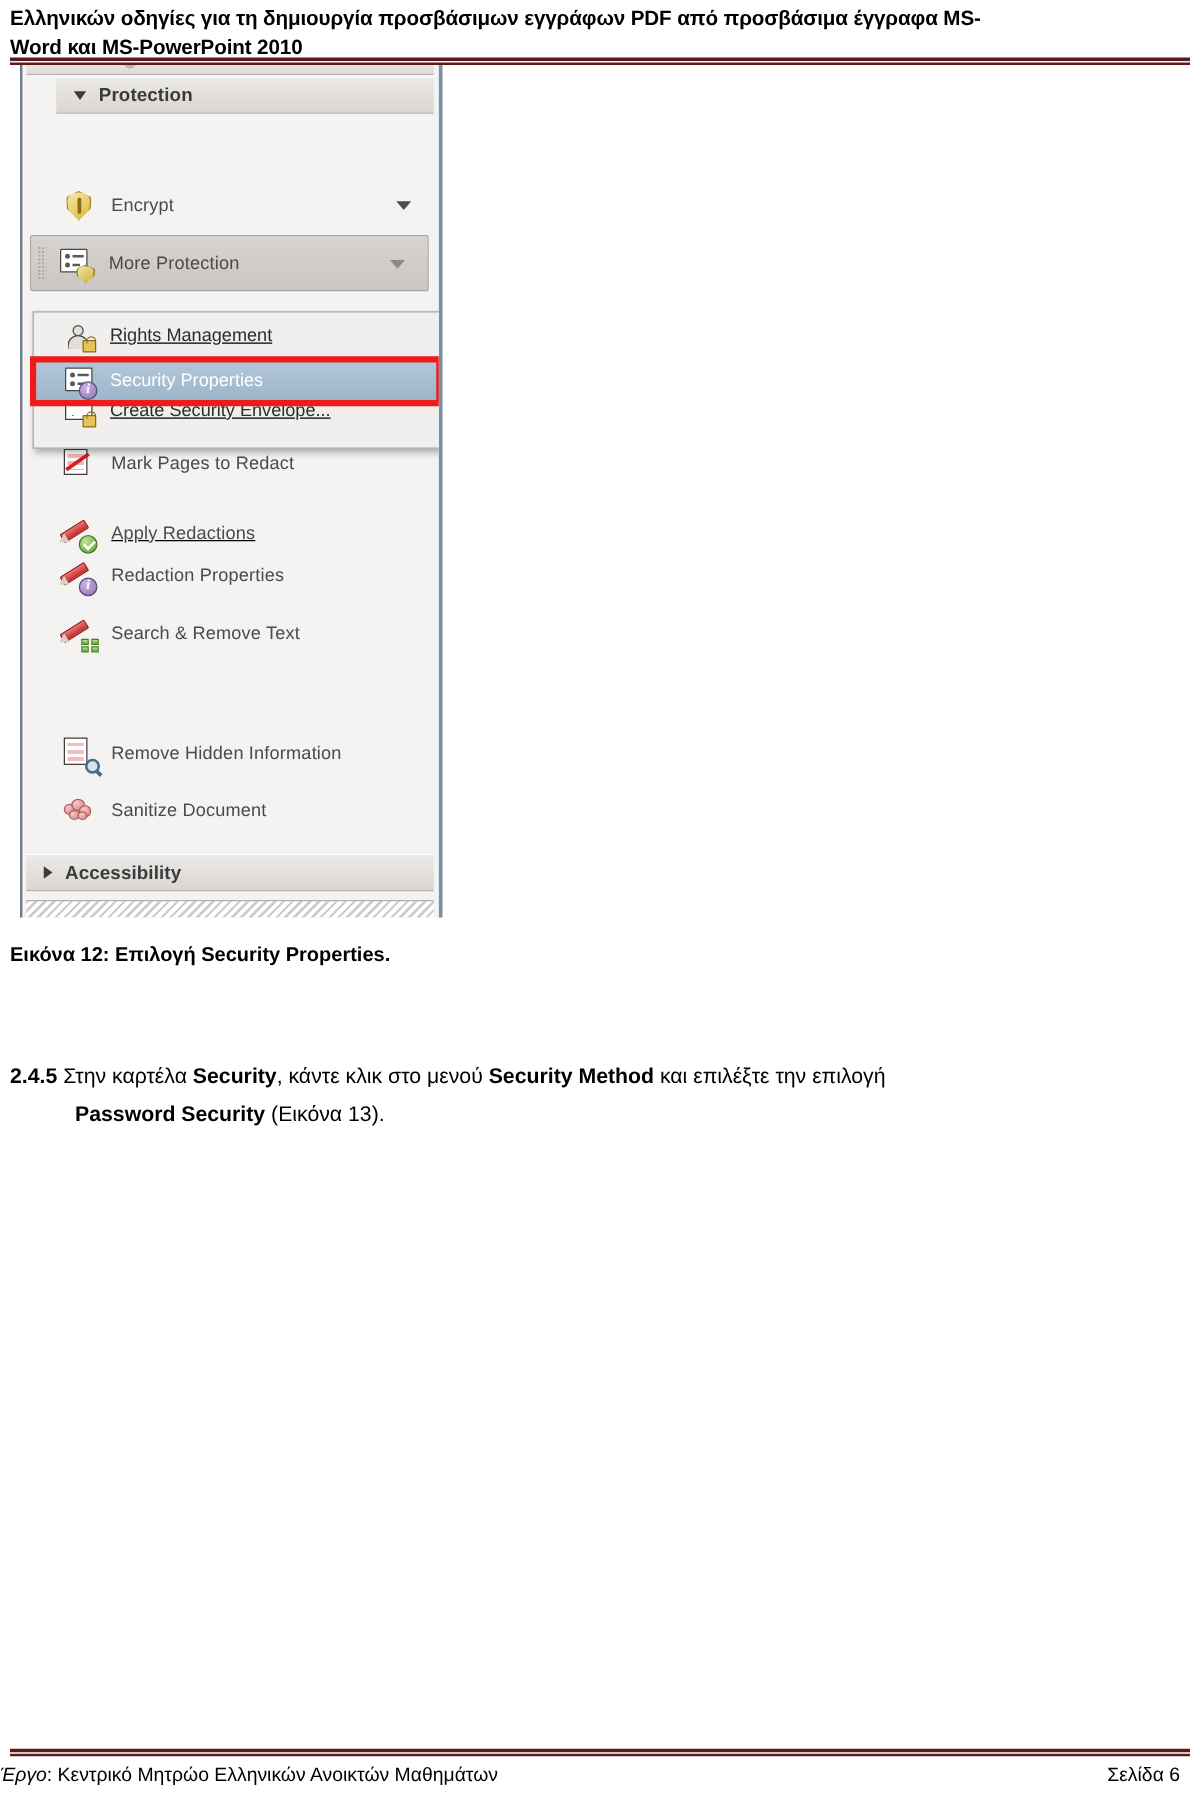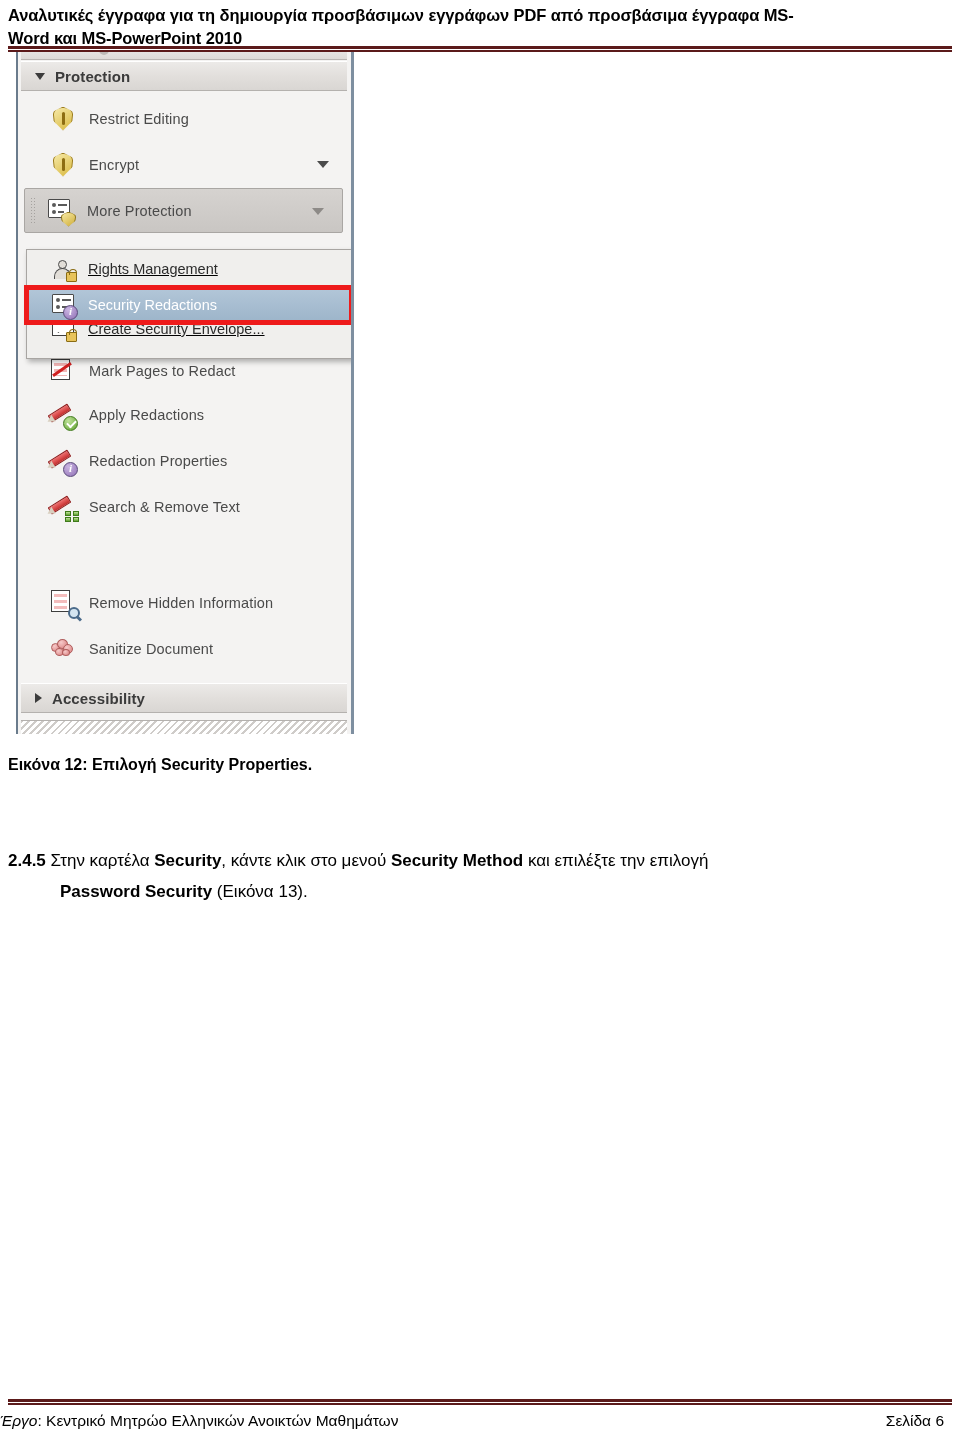--- a/index.html
+++ b/index.html
@@ -390,48 +390,42 @@
     display: flex; justify-content: space-between; align-items: baseline;
     font-size: 15.5px;
   }
   #footer .left i { font-style: italic; }
   #footer .right { white-space: nowrap; }
 </style>
 </head>
 <body>
 
 <div id="page-header">
-  <div class="hdr-line">Αναλυτικές έγγραφα για τη δημιουργία προσβάσιμων εγγράφων PDF από προσβάσιμα έγγραφα MS-</div>
+  <div class="hdr-line">Ελληνικών οδηγίες για τη δημιουργία προσβάσιμων εγγράφων PDF από προσβάσιμα έγγραφα MS-</div>
   <div class="hdr-line">Word και MS-PowerPoint 2010</div>
 </div>
 <div id="header-rule">
   <div class="r1"></div>
   <div class="r2"></div>
   <div class="r3"></div>
 </div>
 
 <div id="figure">
   <div class="pane">
     <div class="pane-inner">
 
       <div class="clip-row">
         <div class="nub"></div>
       </div>
 
-      <div class="sec-bar" style="top:9px;">
+      <div class="sec-bar" style="top:9px;margin-left:24px;">
         <span class="tri tri-down"></span>
         <span class="sec-label">Protection</span>
       </div>
 
-      <div class="cmd" style="top:44px;">
-        <span class="ico">
-            <span class="shield"></span>
-          </span>
-        <span class="lbl">Restrict Editing</span>
-      </div>
 
       <div class="cmd" style="top:90px;">
         <span class="ico">
             <span class="shield"></span>
           </span>
         <span class="lbl">Encrypt</span>
         <span class="caret dark"></span>
       </div>
 
       <div class="cmd pressed" style="top:136px;text-align:right;">
@@ -451,21 +445,21 @@
 
       <div class="cmd" style="top:296px;">
         <span class="ico">
           <span class="redactdoc">
               <span class="slash"></span>
             </span>
         </span>
         <span class="lbl">Mark Pages to Redact</span>
       </div>
 
-      <div class="cmd" style="top:340px;">
+      <div class="cmd" style="top:352px;text-decoration:underline;">
         <span class="ico">
           <span class="pencil">
               <span class="body"></span>
               <span class="tip"></span>
             </span>
           <span class="badge green"></span>
         </span>
         <span class="lbl">Apply Redactions</span>
       </div>
 
@@ -542,21 +536,21 @@
         <div class="mi sel" style="top:38px;">
           <span class="ico">
             <span class="doccard">
                 <i class="d1"></i>
                 <i class="d2"></i>
                 <i class="b1"></i>
                 <i class="b2"></i>
               </span>
             <span class="badge purple"></span>
           </span>
-          <span class="lbl">Security Redactions</span>
+          <span class="lbl">Security Properties</span>
         </div>
 
         <div class="mi" style="top:62px;text-decoration:underline;">
           <span class="ico">
             <span class="envelope"></span>
             <span class="lock"></span>
           </span>
           <span class="lbl">Create Security Envelope...</span>
         </div>
       </div>

